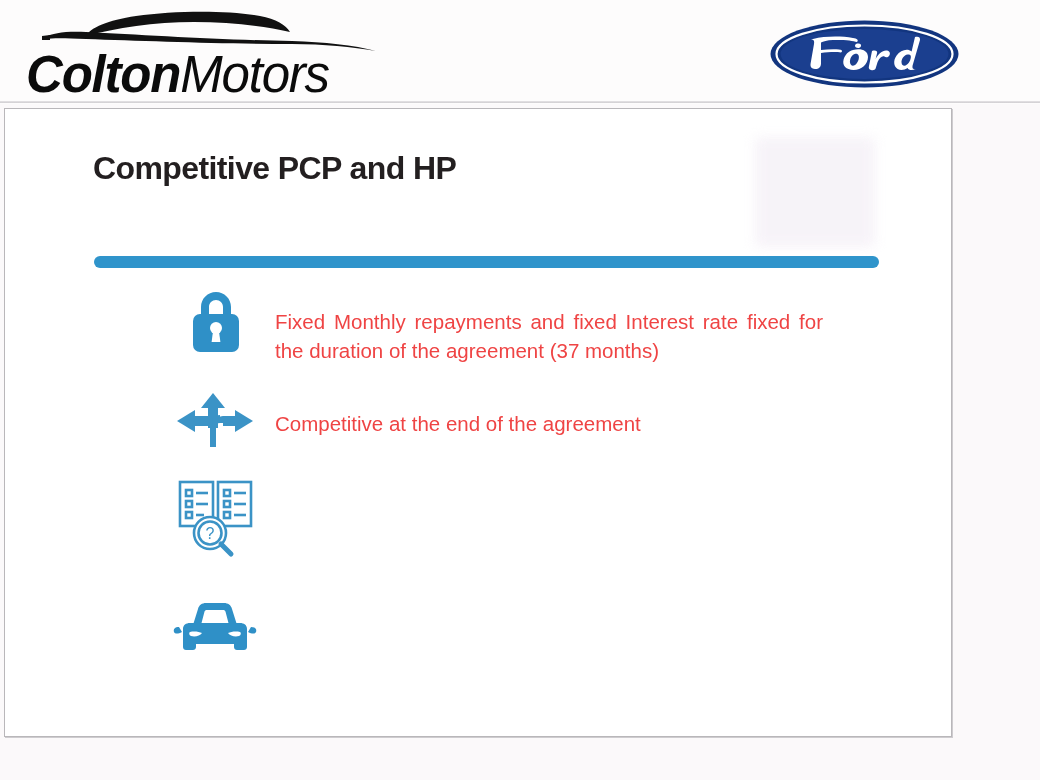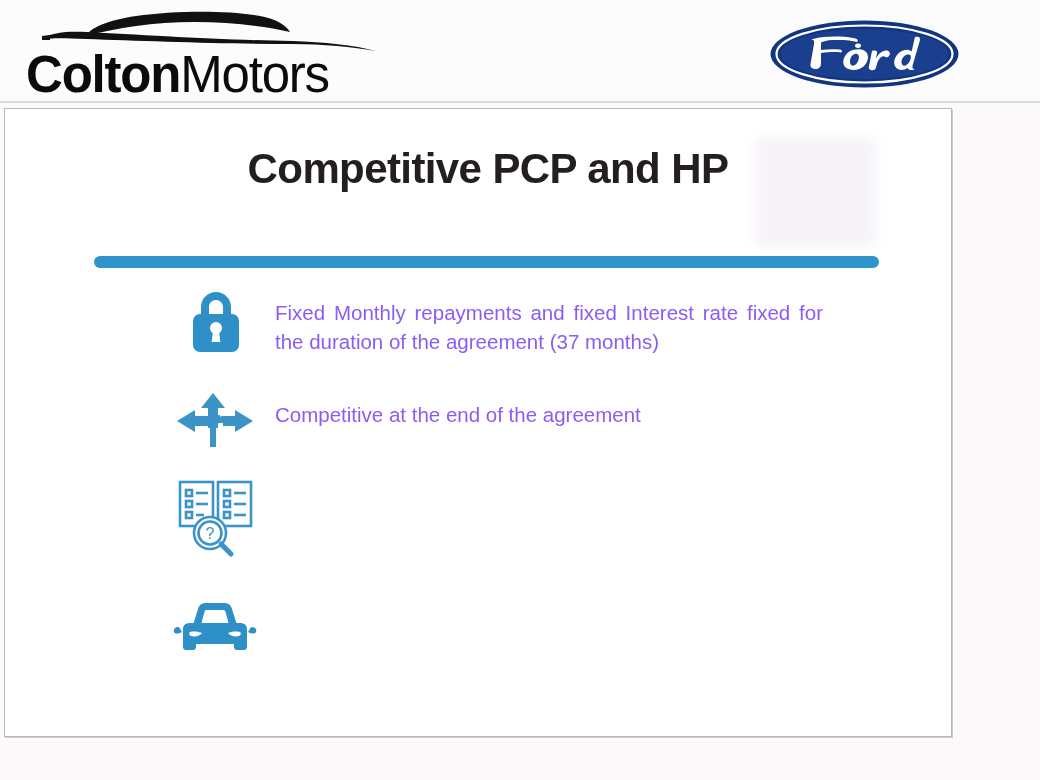--- a/index.html
+++ b/index.html
@@ -15,20 +15,21 @@
     position: relative;
   }
 
   
   #header-band {
     position: absolute;
     left: 0; top: 0;
     width: 1040px;
     height: 104px;
     background: #fdfcfc;
+    font-style: italic;
   }
   #header-rule {
     position: absolute;
     left: 0; top: 101px;
     width: 1040px;
     height: 2px;
     background: linear-gradient(to bottom, #e6e4e6, #cfcdd0);
   }
 
   
@@ -86,22 +87,21 @@
     border-radius: 4px;
     filter: blur(6px);
     opacity: 0.9;
   }
 
   
   #slide-title {
     position: absolute;
     left: 88px; top: 32px;
     width: 790px;
-    text-align: center;
-    font-size: 42px;
+    font-size: 32px;
     font-weight: 700;
     line-height: 55px;
     letter-spacing: -0.6px;
     color: #231f20;
   }
 
   
   #title-divider {
     position: absolute;
     left: 89px; top: 147px;
@@ -127,22 +127,23 @@
     left: 166px;
     width: 88px;
     display: block;
   }
   .feature-text {
     position: absolute;
     left: 270px;
     width: 548px;
     font-size: 20.5px;
     line-height: 28.5px;
-    color: #8b5cf6;
+    color: #ef4444;
     text-align: justify;
+    margin-top: 9px;
   }
   .feature-text.nojust { text-align: left; }
 
   
   #row-fixed-rate       { top: 0px;   height: 96px; }
   #row-fixed-rate .feature-icon { top: 4px;  height: 72px; }
   #row-fixed-rate .feature-text { top: 18px; }
 
   #row-flexibility      { top: 96px;  height: 86px; }
   #row-flexibility .feature-icon { top: 14px; height: 62px; }

